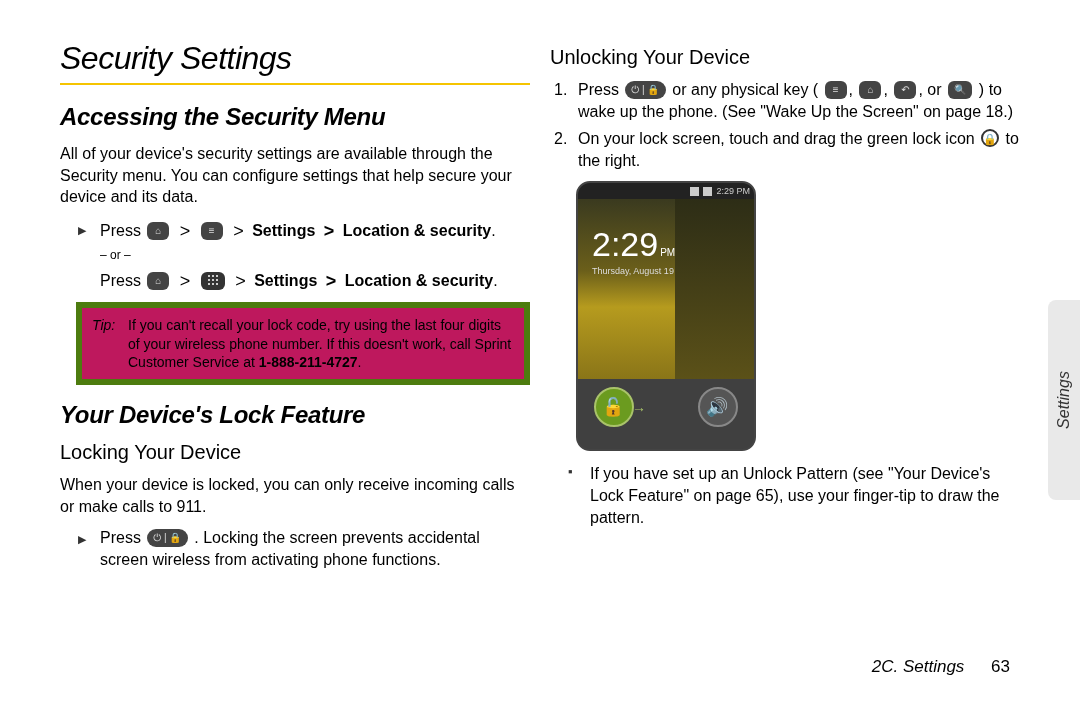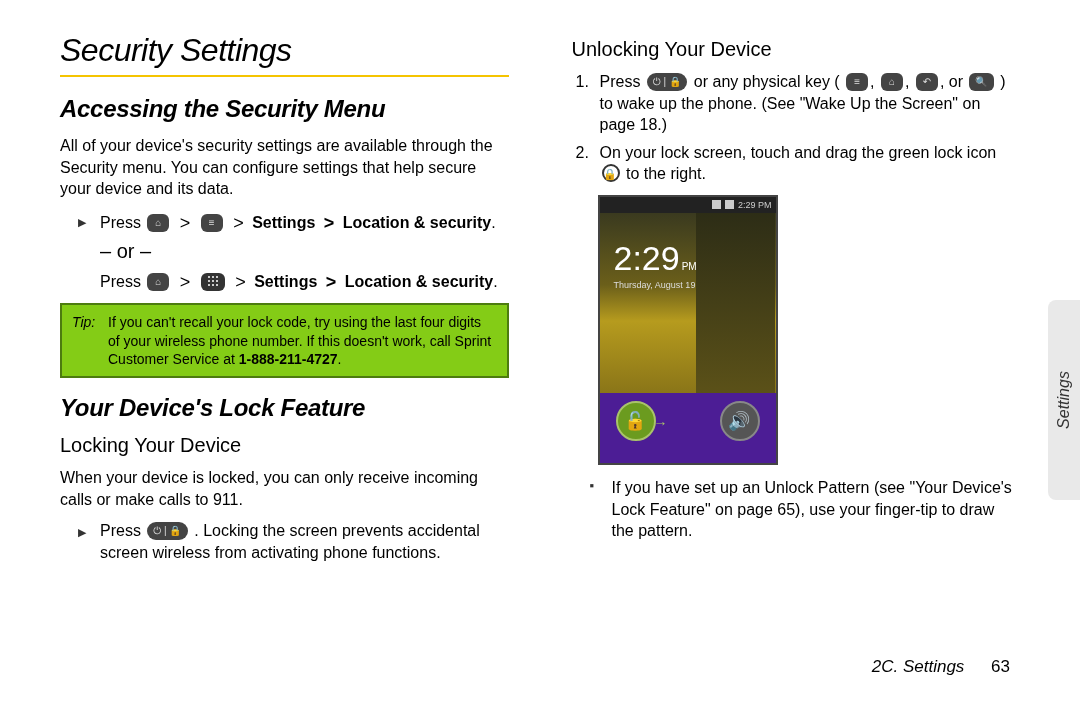--- a/index.html
+++ b/index.html
@@ -6,23 +6,23 @@
   body {
     width: 1080px;
     height: 720px;
     background: #fff;
     font-family: Arial, Helvetica, sans-serif;
     color: #000;
     position: relative;
     overflow: hidden;
   }
   .page {
-    padding: 32px 60px 30px 60px;
-    display: flex;
-    gap: 63px;
+    padding: 40px 60px 30px 60px;
+    display: flex;
+    gap: 20px;
     height: 100%;
   }
   .col {
     flex: 1;
     min-width: 0;
   }
   h1.page-title {
     font-size: 32px;
     font-style: italic;
     font-weight: 500;
@@ -64,28 +64,28 @@
   .step .marker {
     flex: 0 0 22px;
     font-size: 14px;
   }
   .step .marker.arrow::before { content: "▶"; font-size: 11px; color: #333; position: relative; top: 2px;}
   .step .marker.square::before { content: "▪"; font-size: 13px; color: #333; position: relative; top: -1px;}
   .step .content { flex: 1; }
   .numstep { display: flex; margin: 6px 0 6px 4px; font-size: 16px; line-height: 1.35; }
   .numstep .num { flex: 0 0 24px; }
   .numstep .content { flex: 1; }
-  .or-line { margin-left: 40px; font-size: 20px; margin-bottom: 0; }
+  .or-line { margin-left: 40px; font-size: 12px; margin-bottom: 0; }
   .tip-box {
-    border: 2px solid #4d7c0f;
-    background: #84cc16;
+    border: 6px solid #4d7c0f;
+    background: #be185d;
     padding: 8px 10px;
     font-size: 14px;
     line-height: 1.3;
-    margin: 10px 0 16px 0;
+    margin: 10px 0 16px 16px;
     font-style: italic;
     display: flex;
   }
   .tip-box .tip-label { flex: 0 0 36px; font-style: italic; }
   .tip-box .tip-text { flex: 1; font-style: normal; }
   .tip-box .tip-text .phone { font-weight: bold; }
   .bold { font-weight: bold; }
   .key {
     display: inline-block;
     vertical-align: middle;
@@ -122,23 +122,23 @@
     vertical-align: middle;
     position: relative;
     top: -2px;
     margin: 0 2px;
     font-weight: bold;
   }
   .phone-shot {
     width: 180px;
     height: 270px;
     border: 2px solid #444;
-    border-radius: 0;
+    border-radius: 14px;
     margin: 10px 0 12px 26px;
-    background: #4c1d95;
+    background: #404040;
     overflow: hidden;
     position: relative;
   }
   .statusbar {
     height: 16px;
     background: #222;
     color: #ccc;
     font-size: 9px;
     text-align: right;
     padding: 2px 4px;

